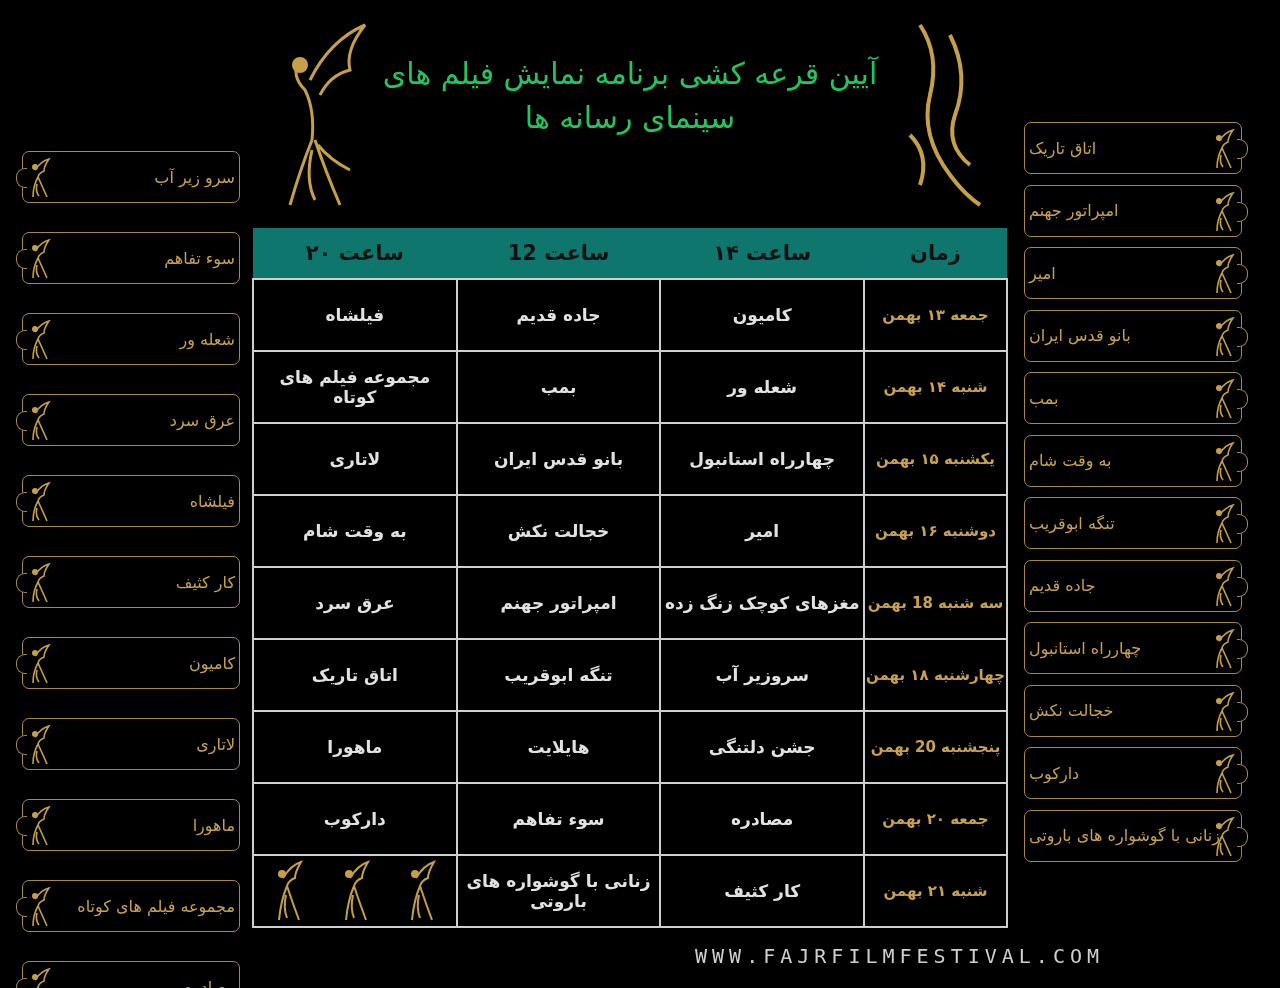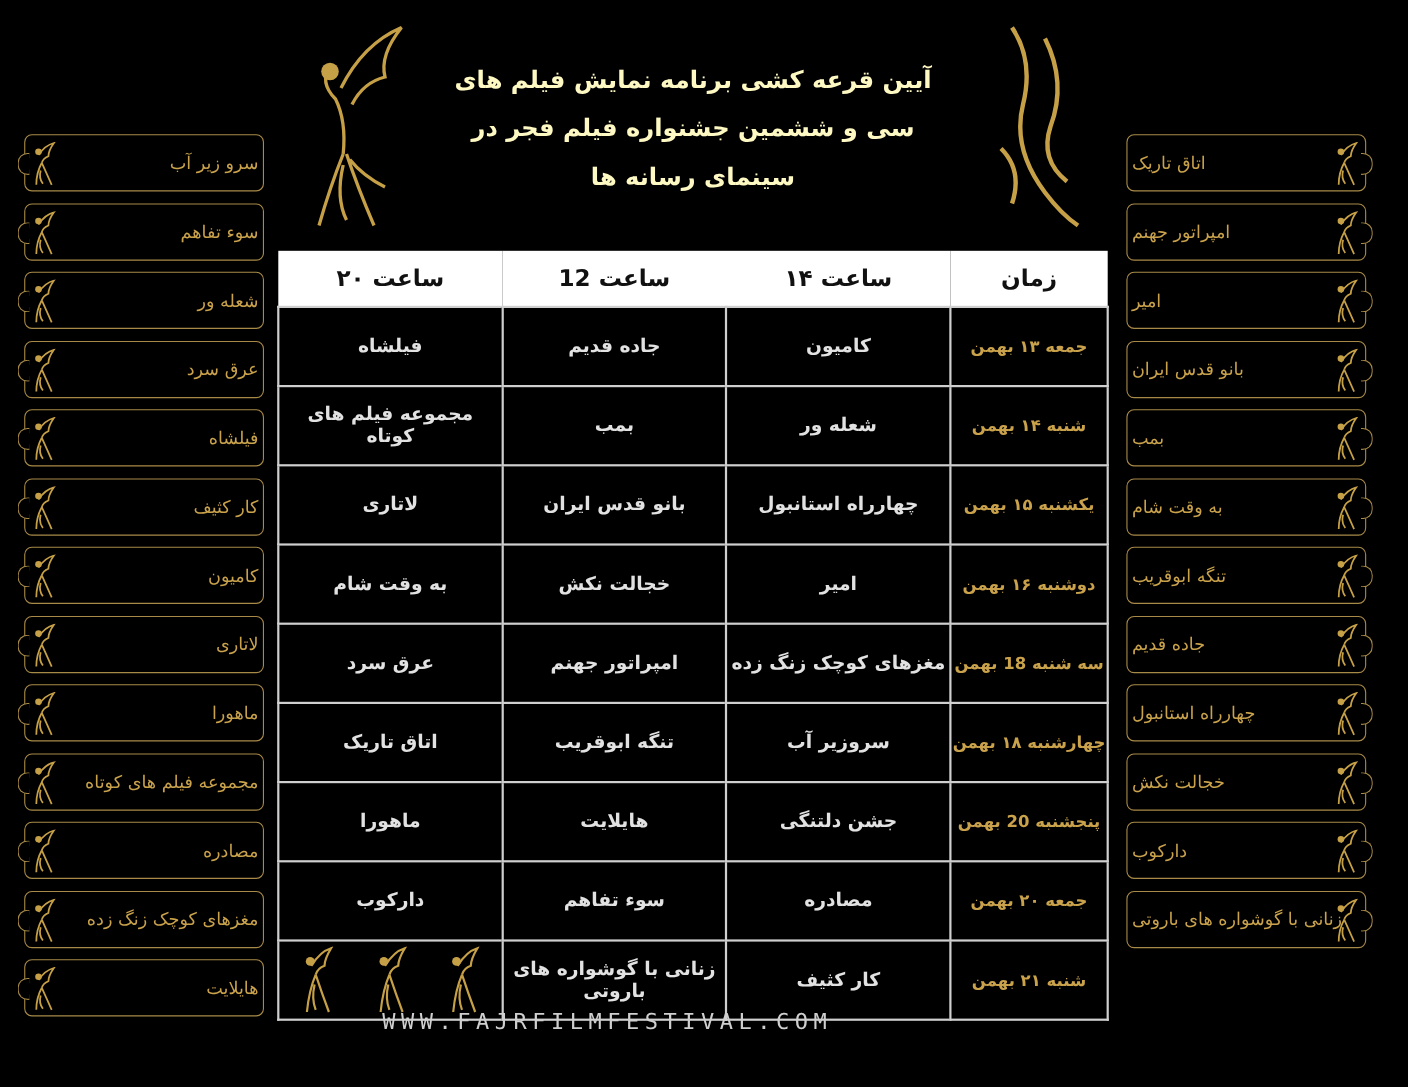--- a/index.html
+++ b/index.html
@@ -1,38 +1,38 @@
 <!DOCTYPE html>
 <html><head>
 <meta charset="utf-8">
 <style>
   html,body{margin:0;padding:0;}
   body{width:1280px;height:988px;background:#000;position:relative;overflow:hidden;font-family:"DejaVu Sans",sans-serif;}
-  .title{position:absolute;left:380px;top:52px;width:500px;text-align:center;color:#fef9c3;font-weight:bold;font-size:22px;line-height:44px;direction:rtl;}
+  .title{position:absolute;left:380px;top:52px;width:500px;text-align:center;color:#22c55e;font-weight:normal;font-size:30px;line-height:44px;direction:rtl;}
   .phoenix{position:absolute;left:270px;top:20px;width:100px;height:190px;}
   .callig{position:absolute;left:900px;top:15px;width:90px;height:195px;}
   table.sched{position:absolute;left:252px;top:228px;width:756px;height:688px;border-collapse:collapse;direction:rtl;table-layout:fixed;}
-  table.sched th{background:#ffffff;color:#111;font-size:21px;font-weight:bold;height:48px;border:none;}
+  table.sched th{background:#0f766e;color:#111;font-size:21px;font-weight:bold;height:48px;border:none;}
   table.sched td{border:2px solid #cfcfcf;color:#e2e2e2;font-weight:bold;font-size:17px;text-align:center;vertical-align:middle;height:68px;}
   table.sched td.day{color:#c9a24b;font-size:15px;}
   col.c-day{width:143px;}
   .mini-logos{display:flex;justify-content:space-around;align-items:center;}
   .side{position:absolute;top:122px;width:218px;}
   .side.left{left:22px;}
   .side.right{left:1024px;}
   .chip{position:relative;height:52px;margin-bottom:10.5px;border:1.5px solid #a88a48;border-radius:7px;box-sizing:border-box;color:#c9a24b;font-size:16px;display:flex;align-items:center;direction:rtl;}
-  .side.left .chip{justify-content:flex-start;padding-right:4px;}
+  .side.left .chip{justify-content:flex-start;padding-right:4px;margin-top:29px;}
   .side.right .chip{justify-content:flex-end;padding-left:4px;}
   .chip .ico{position:absolute;top:6px;width:22px;height:40px;}
   .side.left .chip .ico{left:6px;}
   .side.right .chip .ico{right:6px;}
   .chip .tab{position:absolute;top:16px;width:10px;height:18px;border:1.5px solid #a88a48;background:#000;border-radius:50%;}
   .side.left .chip .tab{left:-7px;border-right:none;border-radius:9px 0 0 9px;}
   .side.right .chip .tab{right:-7px;border-left:none;border-radius:0 9px 9px 0;}
-  .footer{position:absolute;left:0;width:1104px;top:916px;text-align:center;color:#cfcfcf;font-size:20px;letter-spacing:5px;font-family:"DejaVu Sans Mono",monospace;}
+  .footer{position:absolute;left:0;width:1104px;top:944px;text-align:right;color:#cfcfcf;font-size:20px;letter-spacing:5px;font-family:"DejaVu Sans Mono",monospace;}
 </style>
 </head>
 <body>
 
 <svg class="phoenix" viewBox="0 0 100 190">
   <g fill="none" stroke="#c6a046" stroke-width="3">
     <path d="M40 60 Q60 20 95 5 Q75 30 80 50 Q60 55 50 75"></path>
     <path d="M30 40 Q20 55 35 70 Q45 90 42 120"></path>
     <path d="M42 120 Q30 150 20 185 M45 120 Q55 150 70 185 M42 130 Q35 160 45 180 M48 125 Q60 140 80 150"></path>
   </g>
@@ -41,21 +41,20 @@
 <svg class="callig" viewBox="0 0 90 195">
   <g fill="none" stroke="#c6a046" stroke-width="4">
     <path d="M20 10 Q40 40 30 80 Q20 120 50 160 Q65 180 80 190"></path>
     <path d="M50 20 Q70 60 55 100 Q45 130 70 150"></path>
     <path d="M10 120 Q30 140 20 170"></path>
   </g>
 </svg>
 
 <div class="title">
   <div>آیین قرعه کشی برنامه نمایش فیلم های</div>
-  <div>سی و ششمین جشنواره فیلم فجر در</div>
   <div>سینمای رسانه ها</div>
 </div>
 
 <table class="sched">
   <colgroup>
       <col class="c-day">
       <col>
       <col>
       <col>
     </colgroup>

